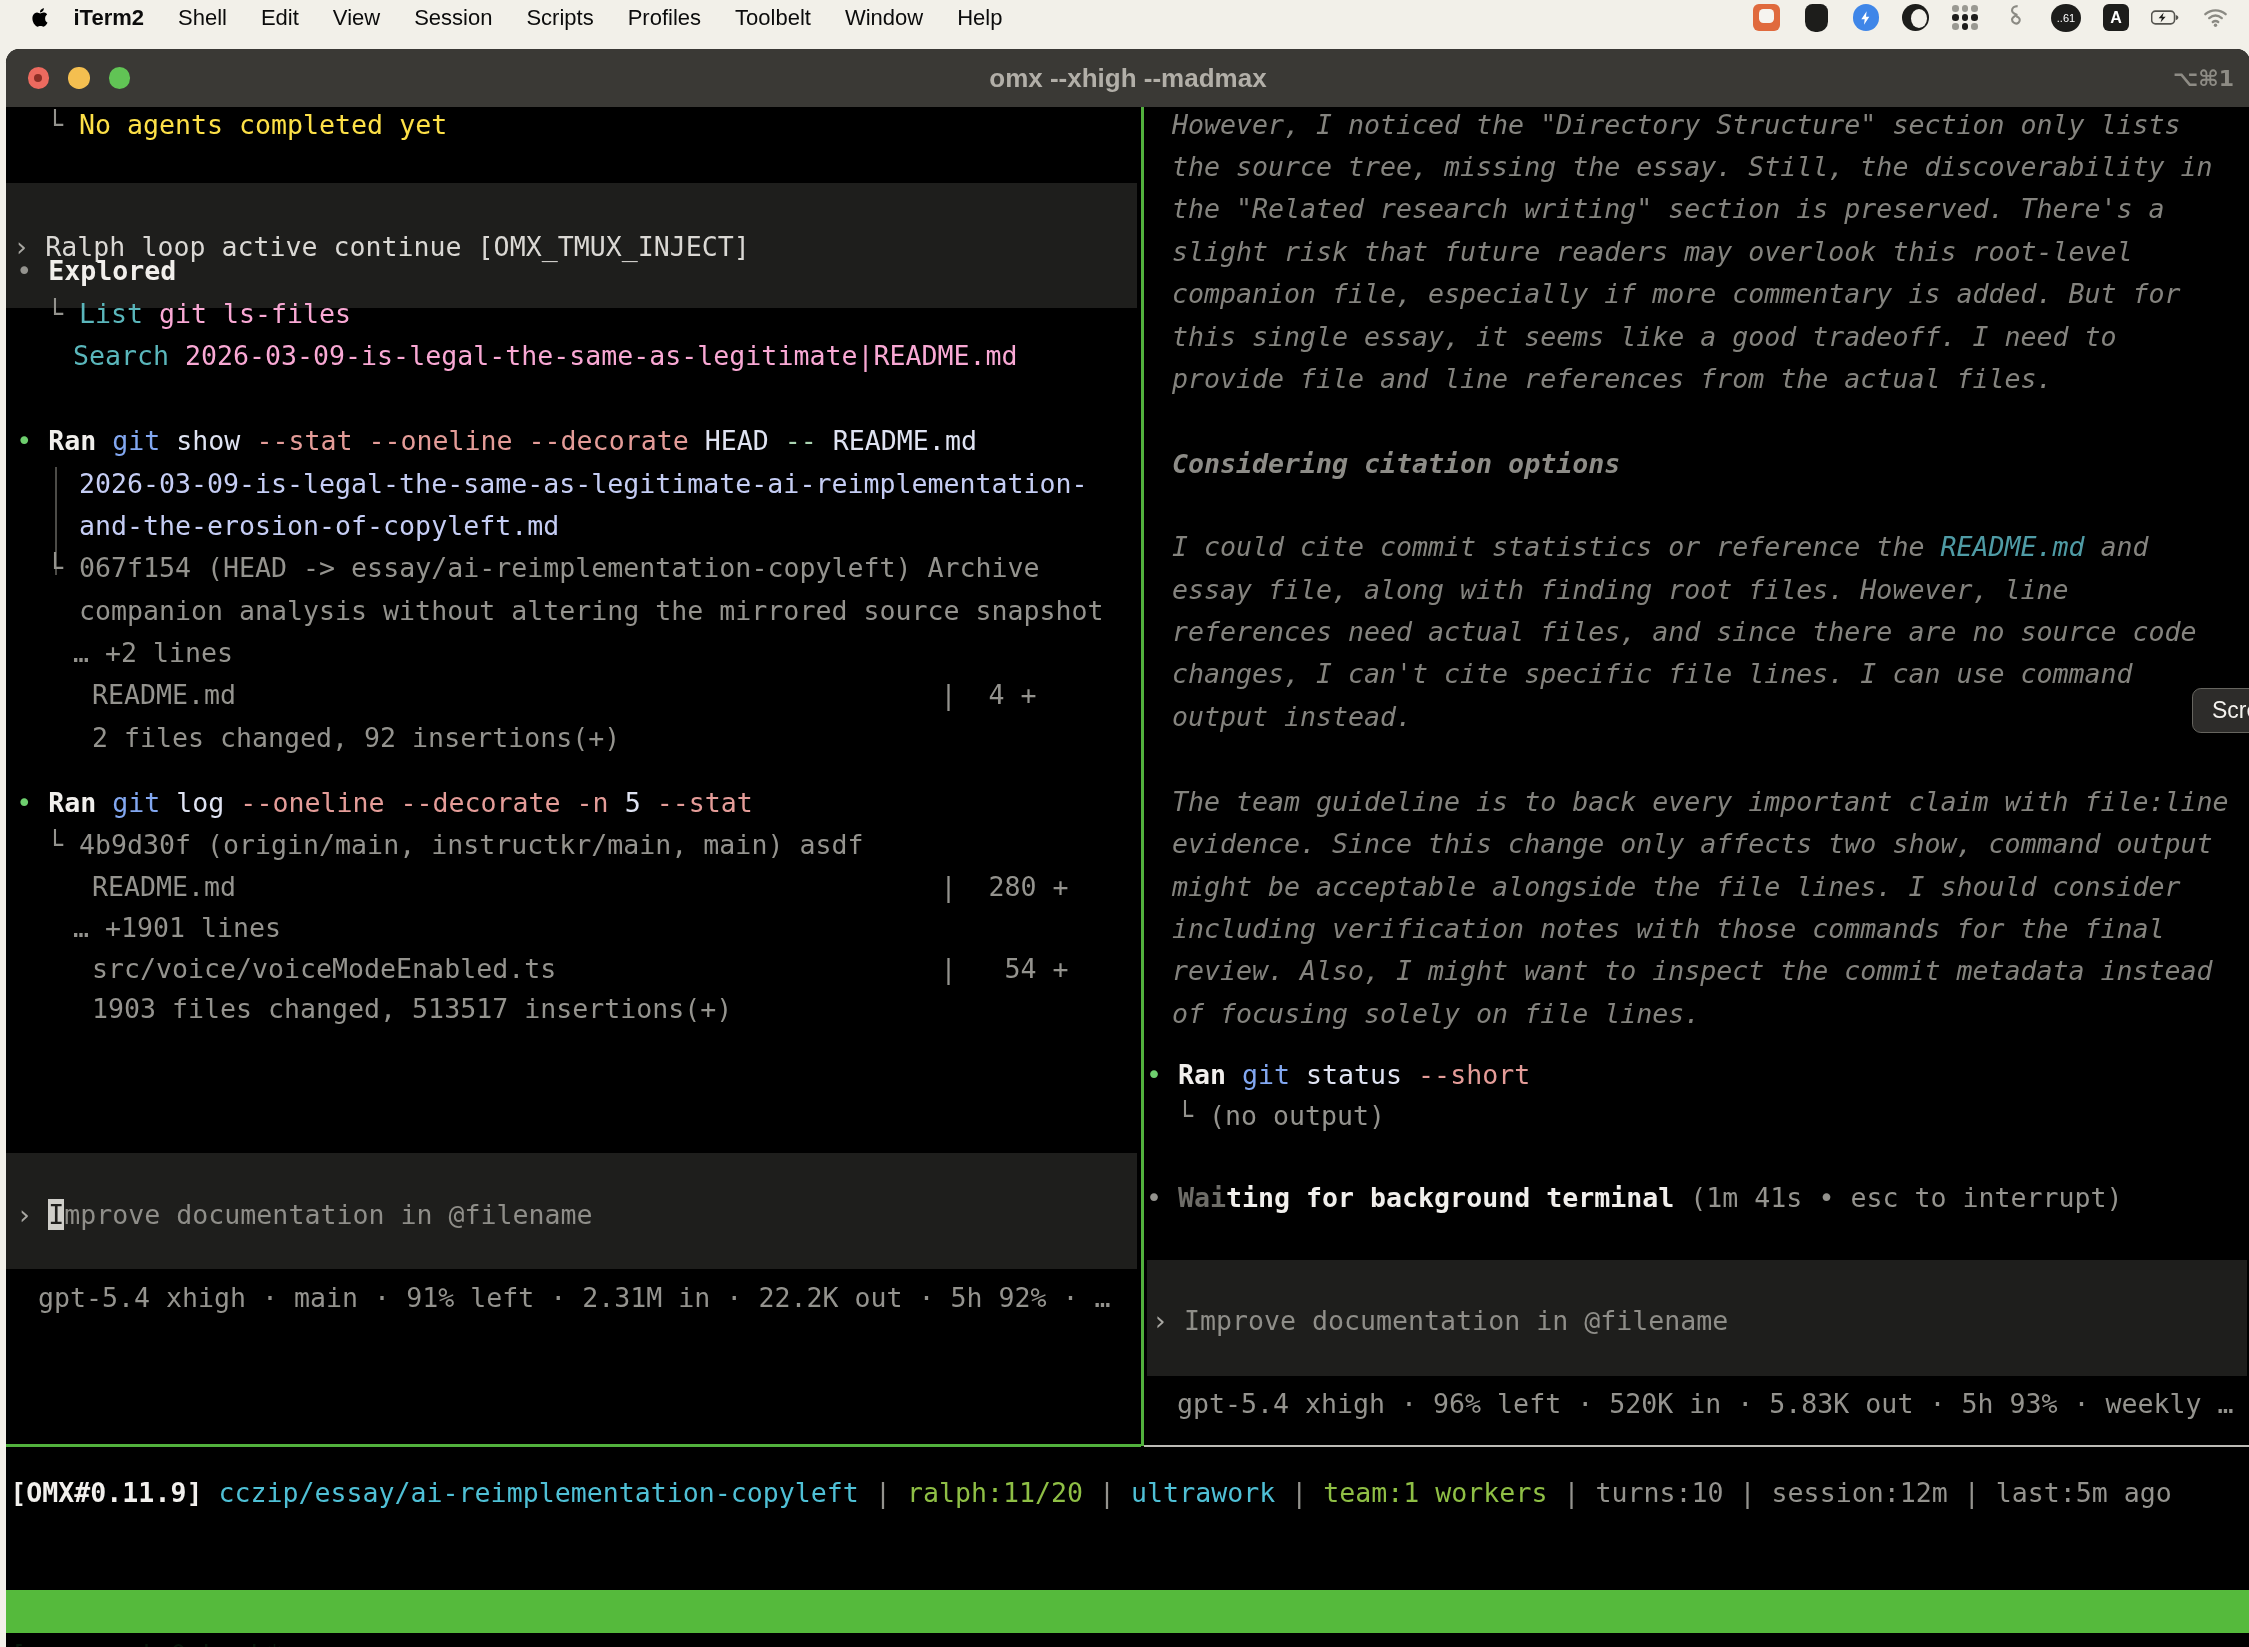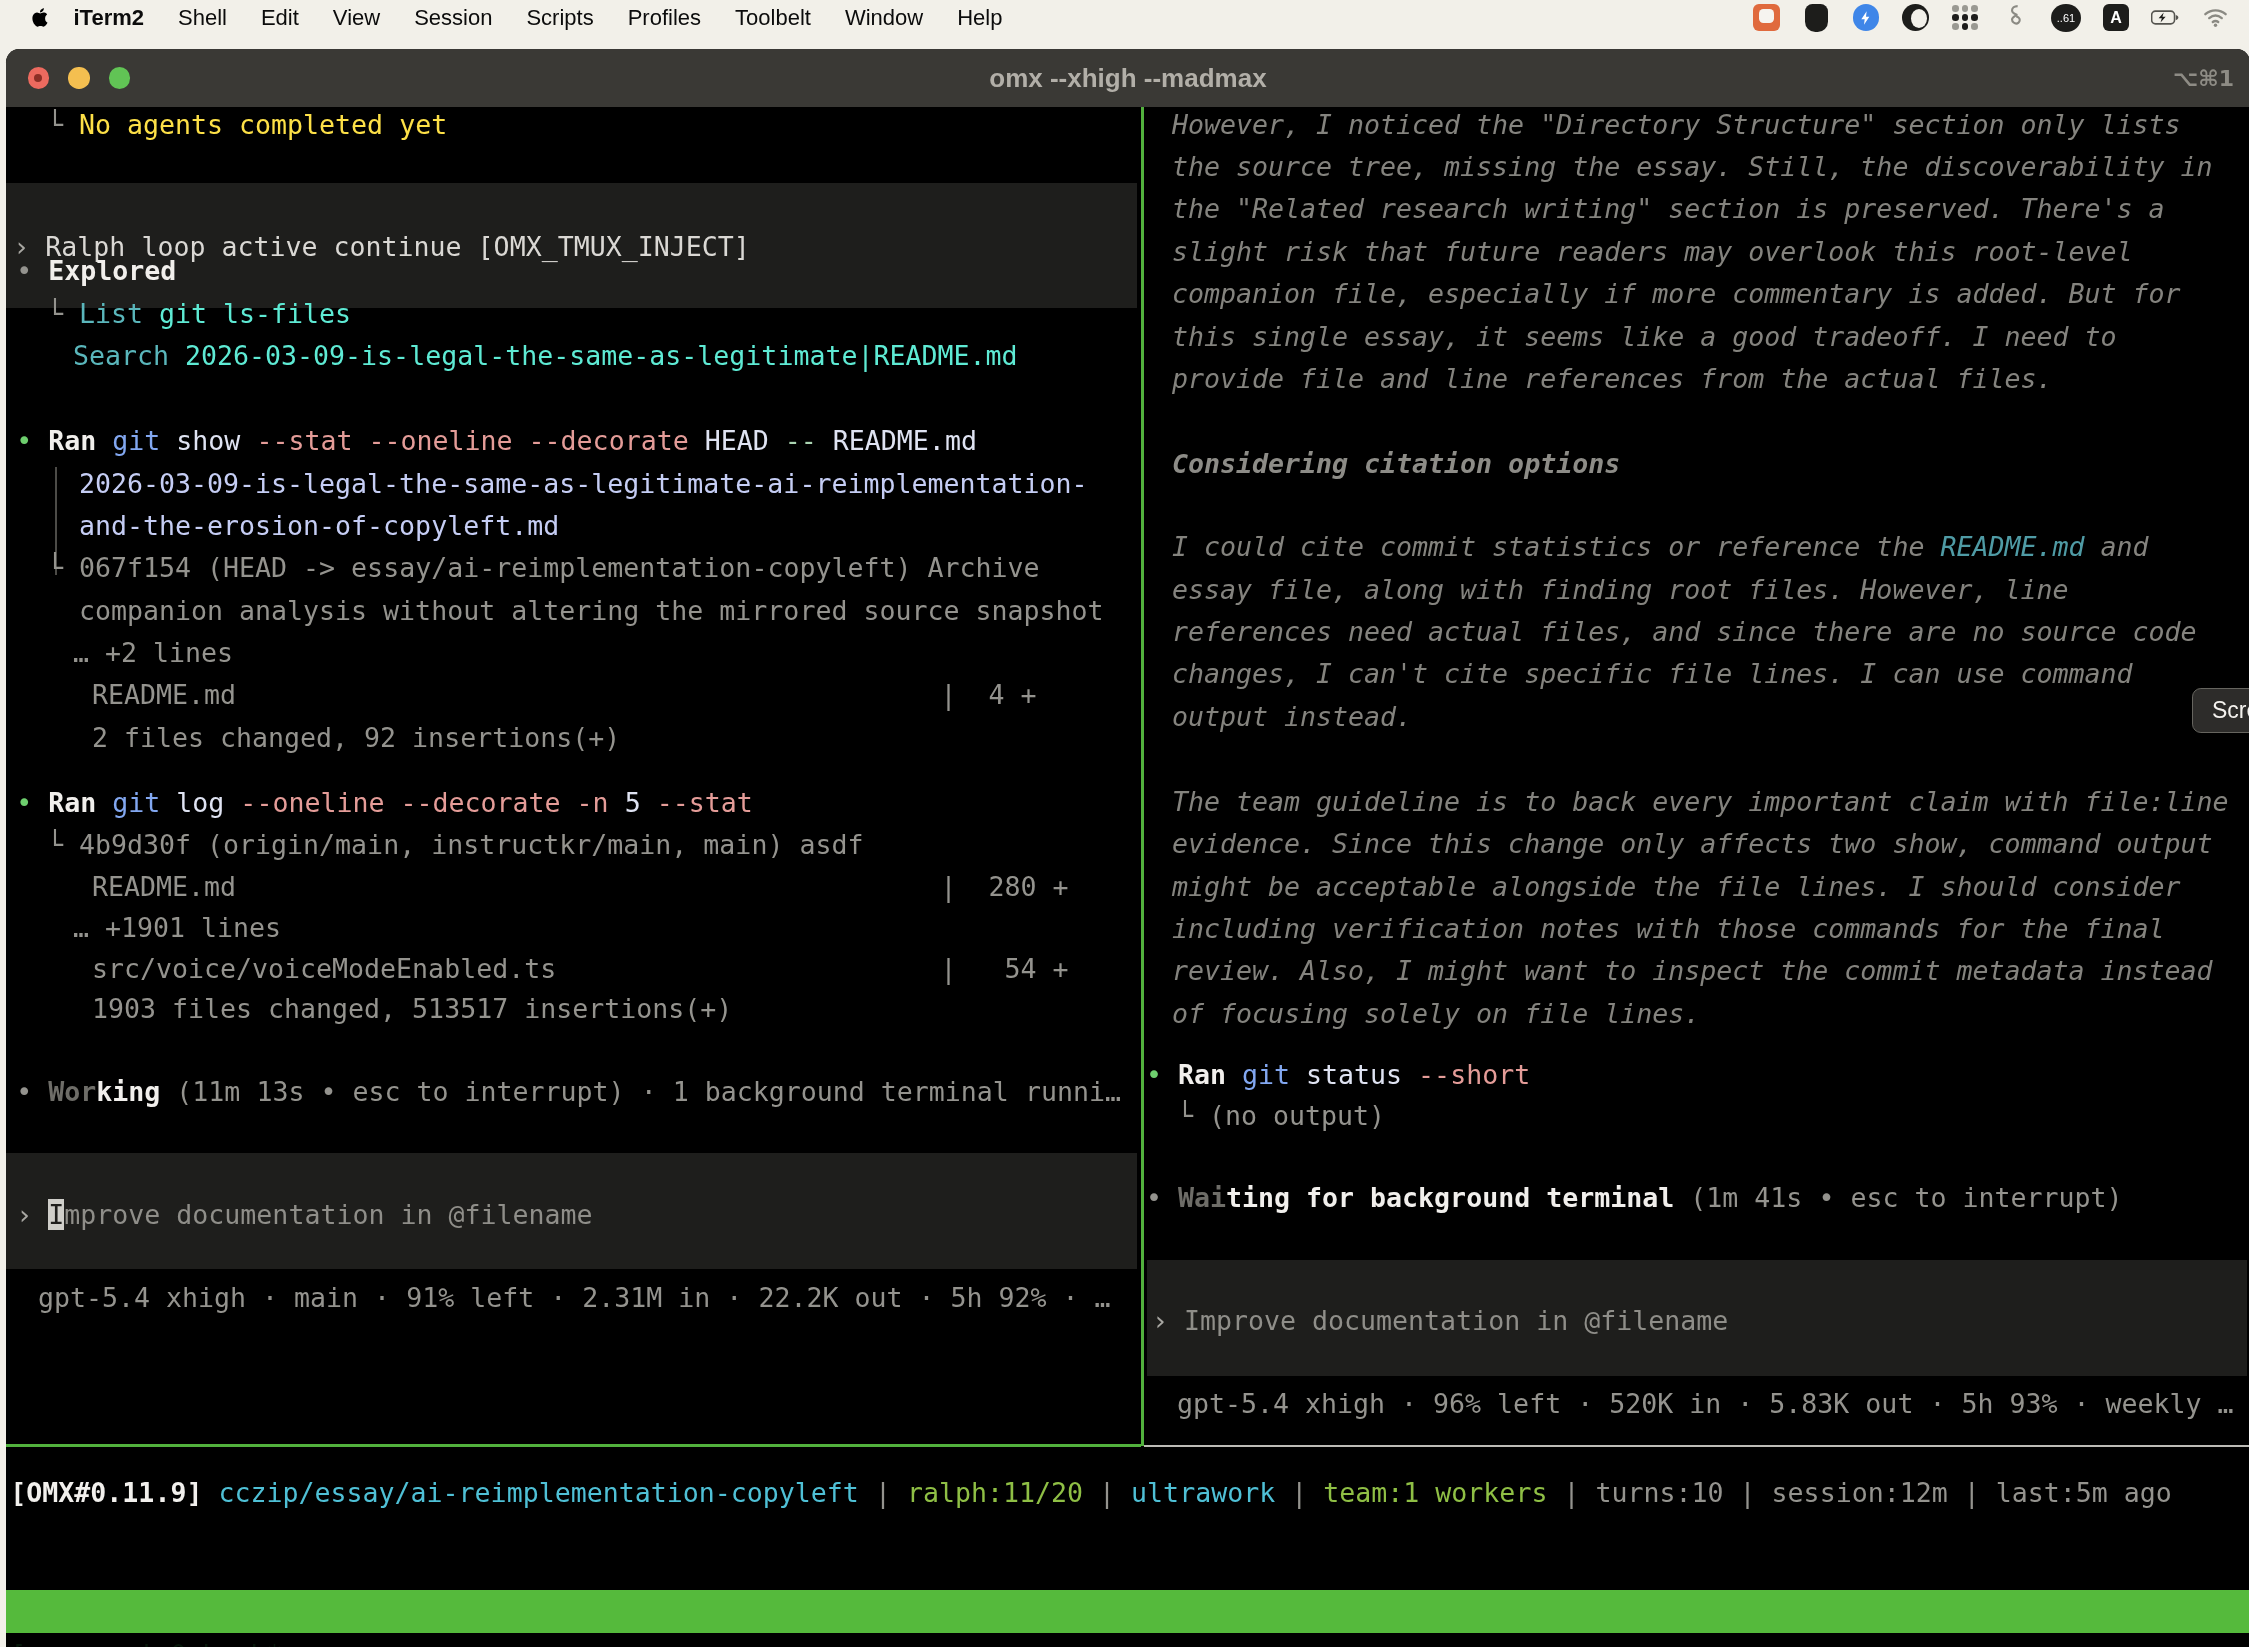--- a/index.html
+++ b/index.html
@@ -42,21 +42,21 @@
   .tl-green{background:#61c455;}
   .title-text{position:absolute;left:0;right:0;text-align:center;color:#b2afa8;
               font-family:"Liberation Sans",sans-serif;font-weight:bold;font-size:26px;}
   .title-shortcut{position:absolute;right:16px;color:#8e8c85;font-family:"DejaVu Sans",sans-serif;
                   font-weight:bold;font-size:22px;}
 
   
   .tl{position:absolute;height:43px;line-height:43px;font-size:26.6px;white-space:pre;}
   .box{position:absolute;background:#1e1e1c;}
   .s-fg{color:#fde047}
-  .s-fg2{color:#5eead4}
+  .s-fg2{color:#f9a8d4}
   .s-boldfg{color:#f1efec;font-weight:bold}
   .s-dim{color:#94938e}
   .s-shim{color:#6e6d68;font-weight:bold}
   .s-cyan{color:#5ab6bb}
   .s-blue{color:#82a7f0}
   .s-cmd{color:#dfe3f2}
   .s-pink{color:#e49c98}
   .s-mint{color:#abd5b2}
   .s-lav{color:#c5cdf4}
   .s-gbullet{color:#6ecf6e}
@@ -191,21 +191,20 @@
     <div class="tl" style="left:86px;top:624px;"><span class="s-dim">README.md                                            |  4 +</span></div>
     <div class="tl" style="left:86px;top:667px;"><span class="s-dim">2 files changed, 92 insertions(+)</span></div>
 
     <div class="tl" style="left:10.3px;top:732px;"><span class="s-gbullet">• </span><span class="s-boldfg">Ran</span><span class="s-blue"> git</span><span class="s-cmd"> log</span><span class="s-pink"> --oneline</span><span class="s-pink"> --decorate</span><span class="s-pink"> -n</span><span class="s-cmd"> 5</span><span class="s-pink"> --stat</span></div>
     <div class="tl" style="left:41px;top:774px;"><span class="s-dim">└ </span><span class="s-dim">4b9d30f (origin/main, instructkr/main, main) asdf</span></div>
     <div class="tl" style="left:86px;top:816px;"><span class="s-dim">README.md                                            |  280 +</span></div>
     <div class="tl" style="left:67px;top:857px;"><span class="s-dim">… +1901 lines</span></div>
     <div class="tl" style="left:86px;top:898px;"><span class="s-dim">src/voice/voiceModeEnabled.ts                        |   54 +</span></div>
     <div class="tl" style="left:86px;top:938px;"><span class="s-dim">1903 files changed, 513517 insertions(+)</span></div>
 
-    <div class="tl clipL" style="left:10.3px;top:1021px;"><span class="s-dim">• </span><span class="s-shim">Wor</span><span class="s-boldfg">king</span><span class="s-dim"> (11m 13s • esc to interrupt) · 1 background terminal runni…</span></div>
 
     <div class="box" style="left:0;top:1104px;width:1131px;height:116px;"></div>
     <div class="tl" style="left:10.3px;top:1144px;"><span class="s-prompt">› </span><span class="s-cursor">I</span><span class="s-ph">mprove documentation in @filename</span></div>
     <div class="tl" style="left:32px;top:1227px;"><span class="s-dim">gpt-5.4 xhigh · main · 91% left · 2.31M in · 22.2K out · 5h 92% · …</span></div>
 
     <div class="vdivider"></div>
     <div class="hline-left"></div>
     <div class="hline-right"></div>
 
     <div class="tl" style="left:1166px;top:54px;"><span class="s-it">However, I noticed the "Directory Structure" section only lists</span></div>

